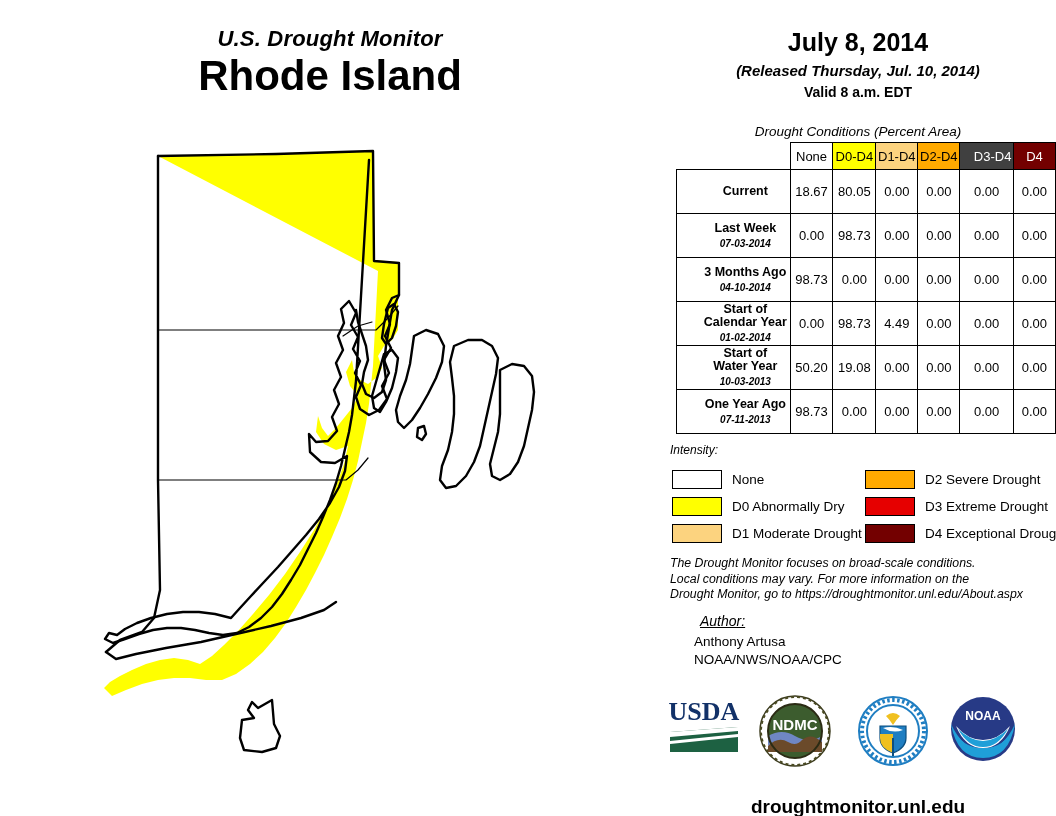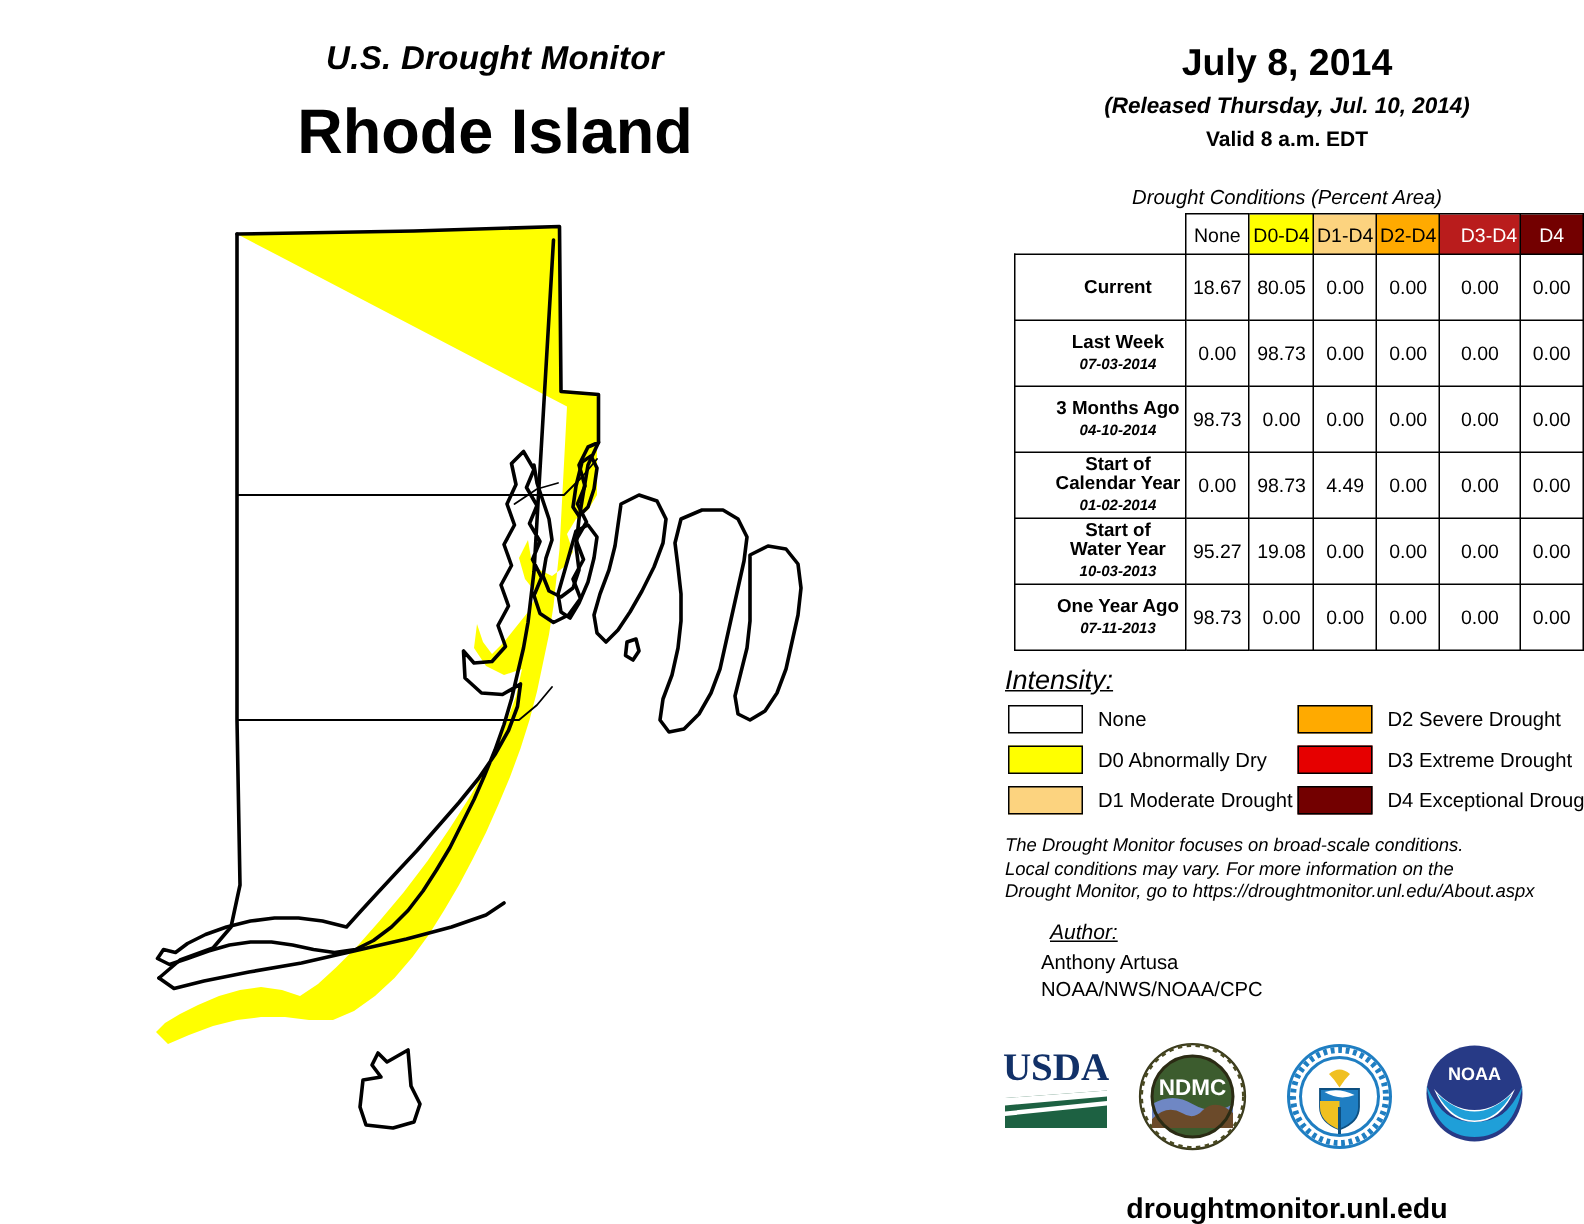--- a/index.html
+++ b/index.html
@@ -2,21 +2,21 @@
 <html><head>
 <meta charset="utf-8">
 <style>
   html,body{margin:0;padding:0;background:#fff;}
   body{width:1056px;height:816px;position:relative;overflow:hidden;
        font-family:"Liberation Sans","DejaVu Sans",sans-serif;color:#000;}
 
   
   #title-block{position:absolute;left:0;top:26px;width:660px;text-align:center;}
   #title-sub{font-size:22px;font-weight:bold;font-style:italic;letter-spacing:.2px;}
-  #title-main{font-size:42px;font-weight:bold;margin-top:12px;letter-spacing:0px;}
+  #title-main{font-size:42px;font-weight:bold;margin-top:0;letter-spacing:0px;}
 
   
   #map-wrap{position:absolute;left:96px;top:140px;width:560px;height:660px;}
   #map-svg{display:block;}
 
   
   #date-block{position:absolute;left:660px;top:28px;width:396px;text-align:center;}
   #date-main{font-size:25px;font-weight:bold;}
   #date-rel{font-size:15px;font-weight:bold;font-style:italic;margin-top:5px;}
   #date-valid{font-size:14px;font-weight:bold;margin-top:5px;}
@@ -28,30 +28,30 @@
   #dm-table{position:absolute;left:676px;top:142px;border-collapse:collapse;
             font-size:12px;}
   #dm-table td,#dm-table th{border:1.4px solid #000;text-align:center;
             vertical-align:middle;padding:0;}
   #dm-table .corner{border:none;background:#fff;}
   #dm-table thead th{height:26px;font-size:13px;font-weight:normal;width:43px;}
   #dm-table thead th.hdr-none{background:#fff;color:#000;}
   #dm-table thead th.hdr-d0{background:#FFFF00;color:#000;}
   #dm-table thead th.hdr-d1{background:#FCD37F;color:#000;}
   #dm-table thead th.hdr-d2{background:#FFAA00;color:#000;}
-  #dm-table thead th.hdr-d3{background:#b91c1c;color:#fff;padding-left:12px;}
+  #dm-table thead th.hdr-d3{background:#404040;color:#fff;padding-left:12px;}
   #dm-table thead th.hdr-d4{background:#730000;color:#fff;margin-top:20px;}
   #dm-table tbody td{height:43px;font-size:13px;}
   #dm-table td.rowlab{width:93px;font-weight:bold;font-size:12.5px;line-height:13px;padding-left:24px;}
   #dm-table td.rowlab .dt{display:block;font-size:10px;font-style:italic;
             font-weight:bold;margin-top:2px;}
 
   
   #legend{position:absolute;left:670px;top:443px;width:380px;}
-  #legend-title{font-size:18px;font-style:italic;text-decoration:underline;
+  #legend-title{font-size:12px;font-style:italic;
             margin-bottom:6px;}
   .leg-col{position:absolute;top:24px;}
   .leg-col.c1{left:2px;}
   .leg-col.c2{left:195px;}
   .leg-row{display:flex;align-items:center;height:24px;margin-bottom:3px;}
   .leg-sw{width:48px;height:17px;border:1.2px solid #000;margin-right:10px;
             flex:0 0 auto;}
   .leg-lab{font-size:13.5px;white-space:nowrap;}
 
   
@@ -384,21 +384,21 @@
         <td>0.00</td>
         <td>0.00</td>
         <td>0.00</td>
       </tr>
       <tr>
         <td class="rowlab">
           <div>Start of</div>
           <div>Water Year</div>
           <span class="dt">10-03-2013</span>
         </td>
-        <td>95.27</td>
+        <td>50.20</td>
         <td>19.08</td>
         <td>0.00</td>
         <td>0.00</td>
         <td>0.00</td>
         <td>0.00</td>
       </tr>
       <tr>
         <td class="rowlab">
           <div>One Year Ago</div>
           <span class="dt">07-11-2013</span>

